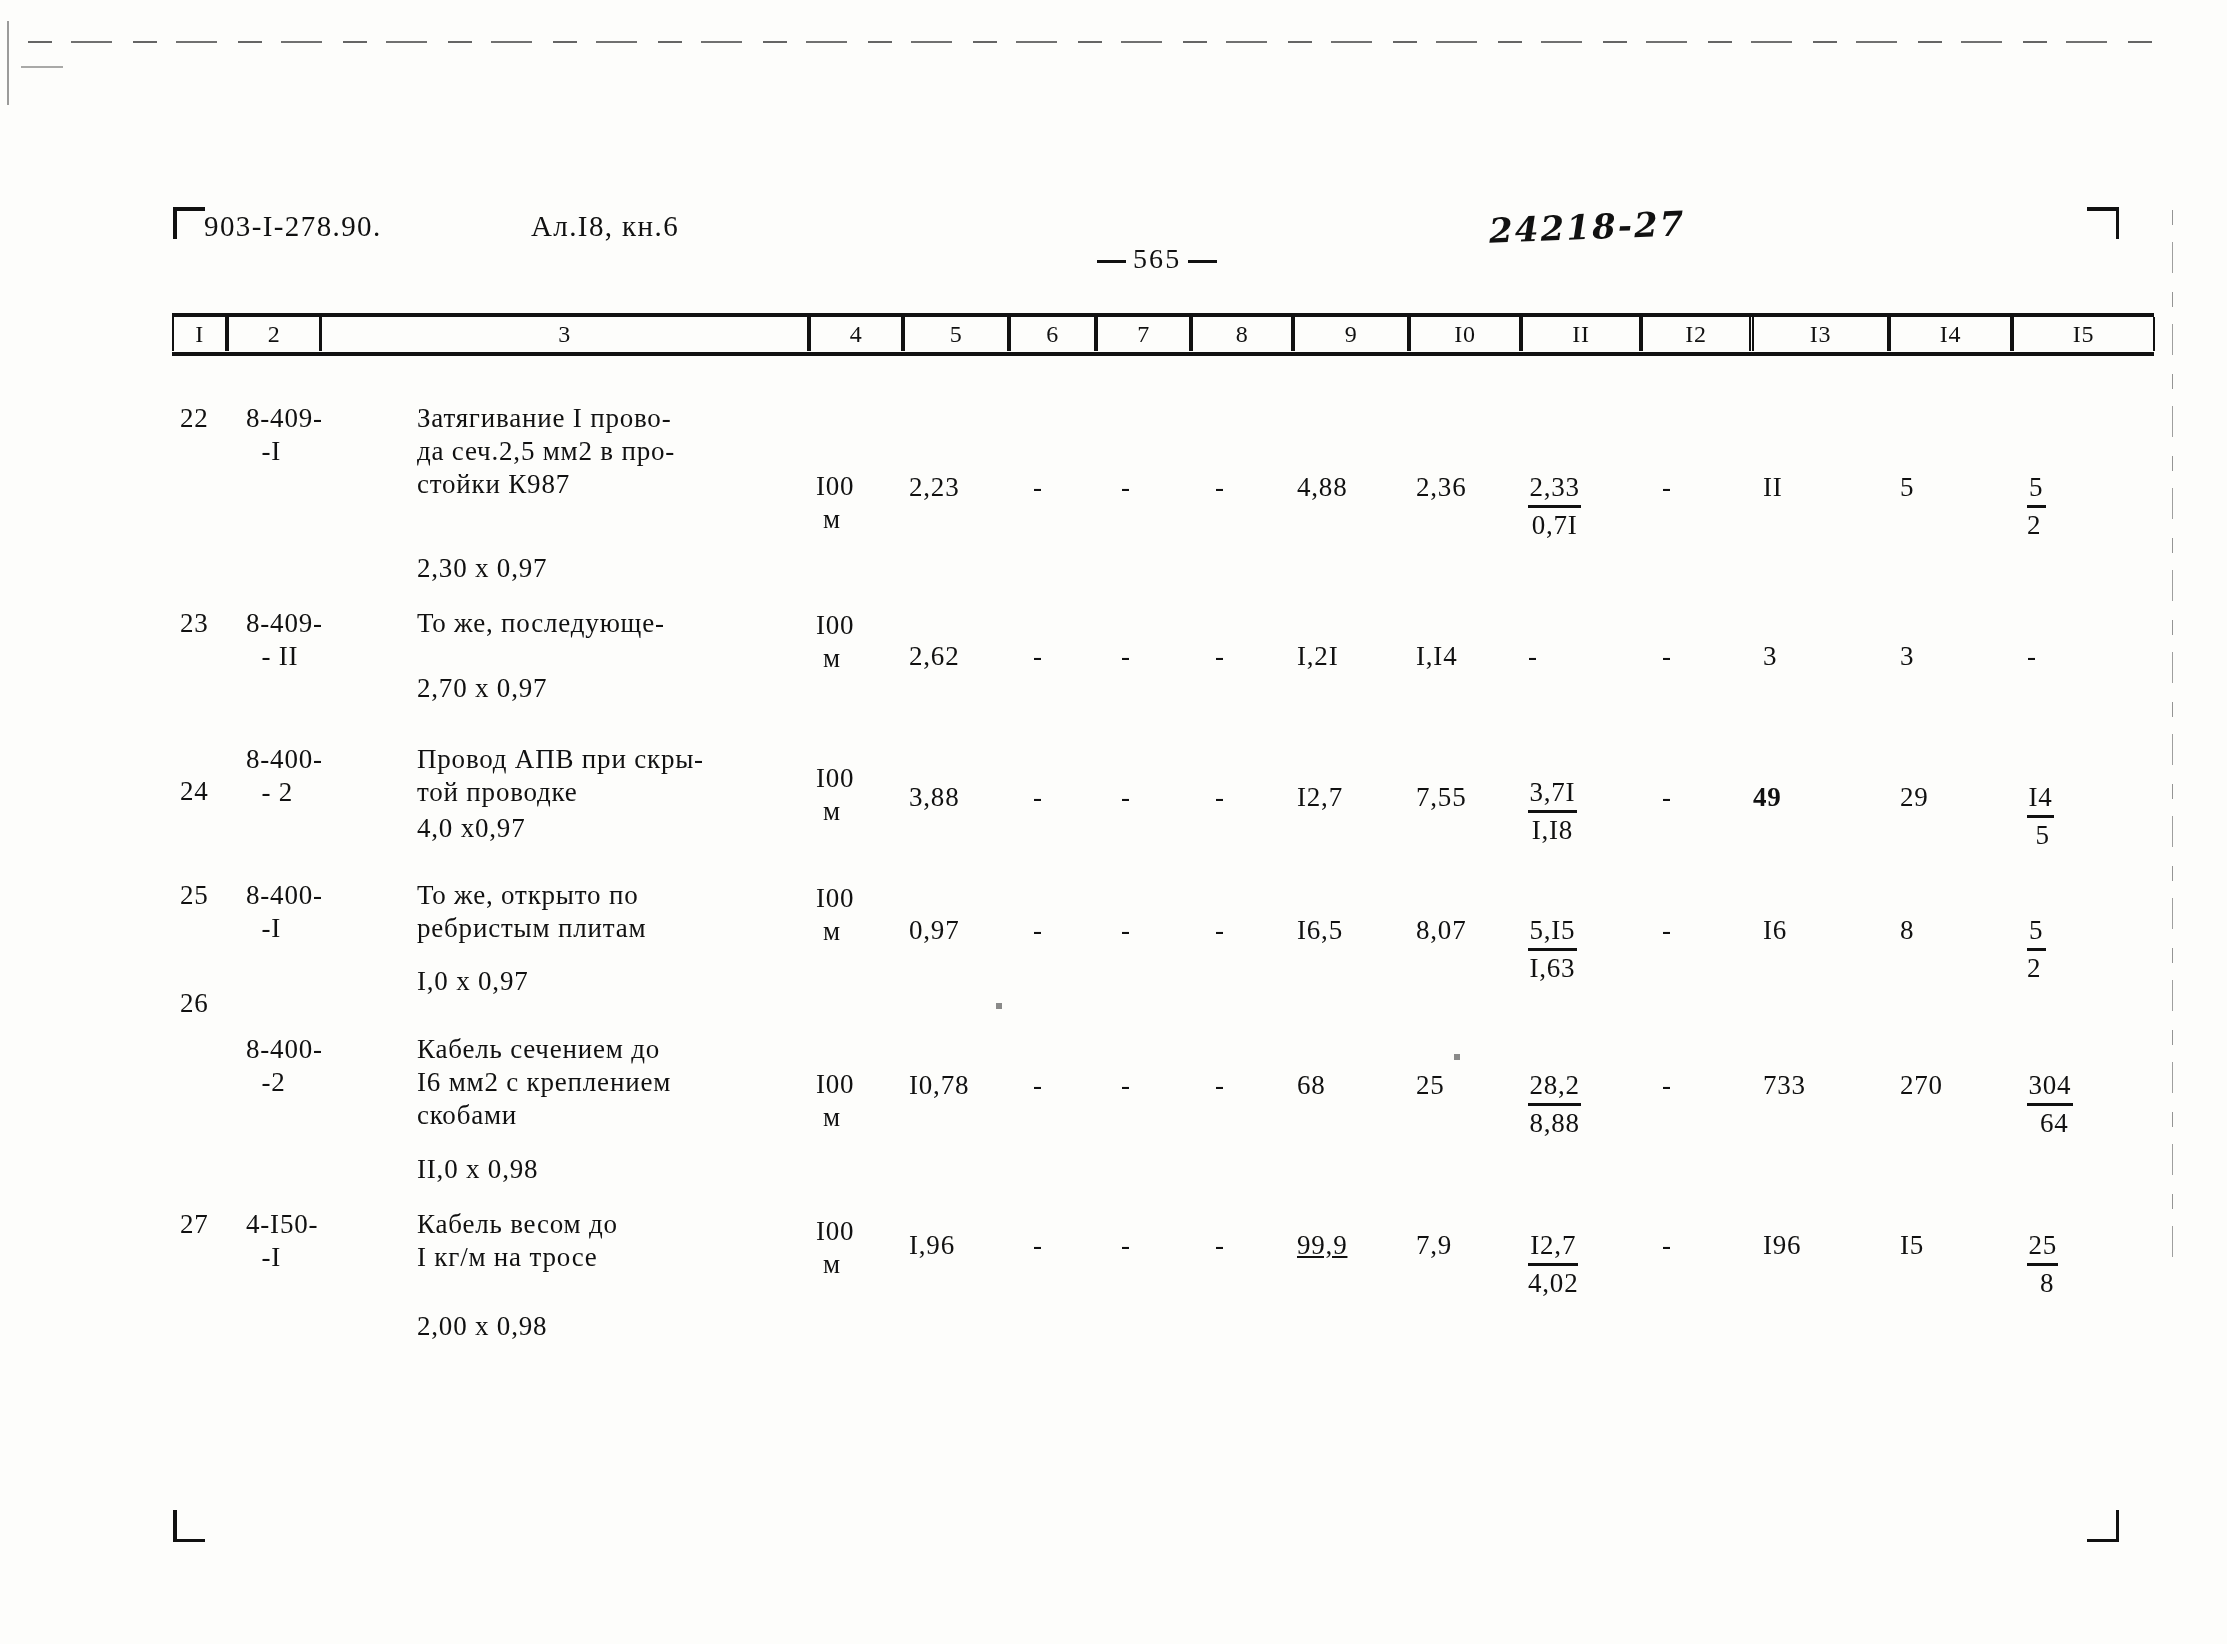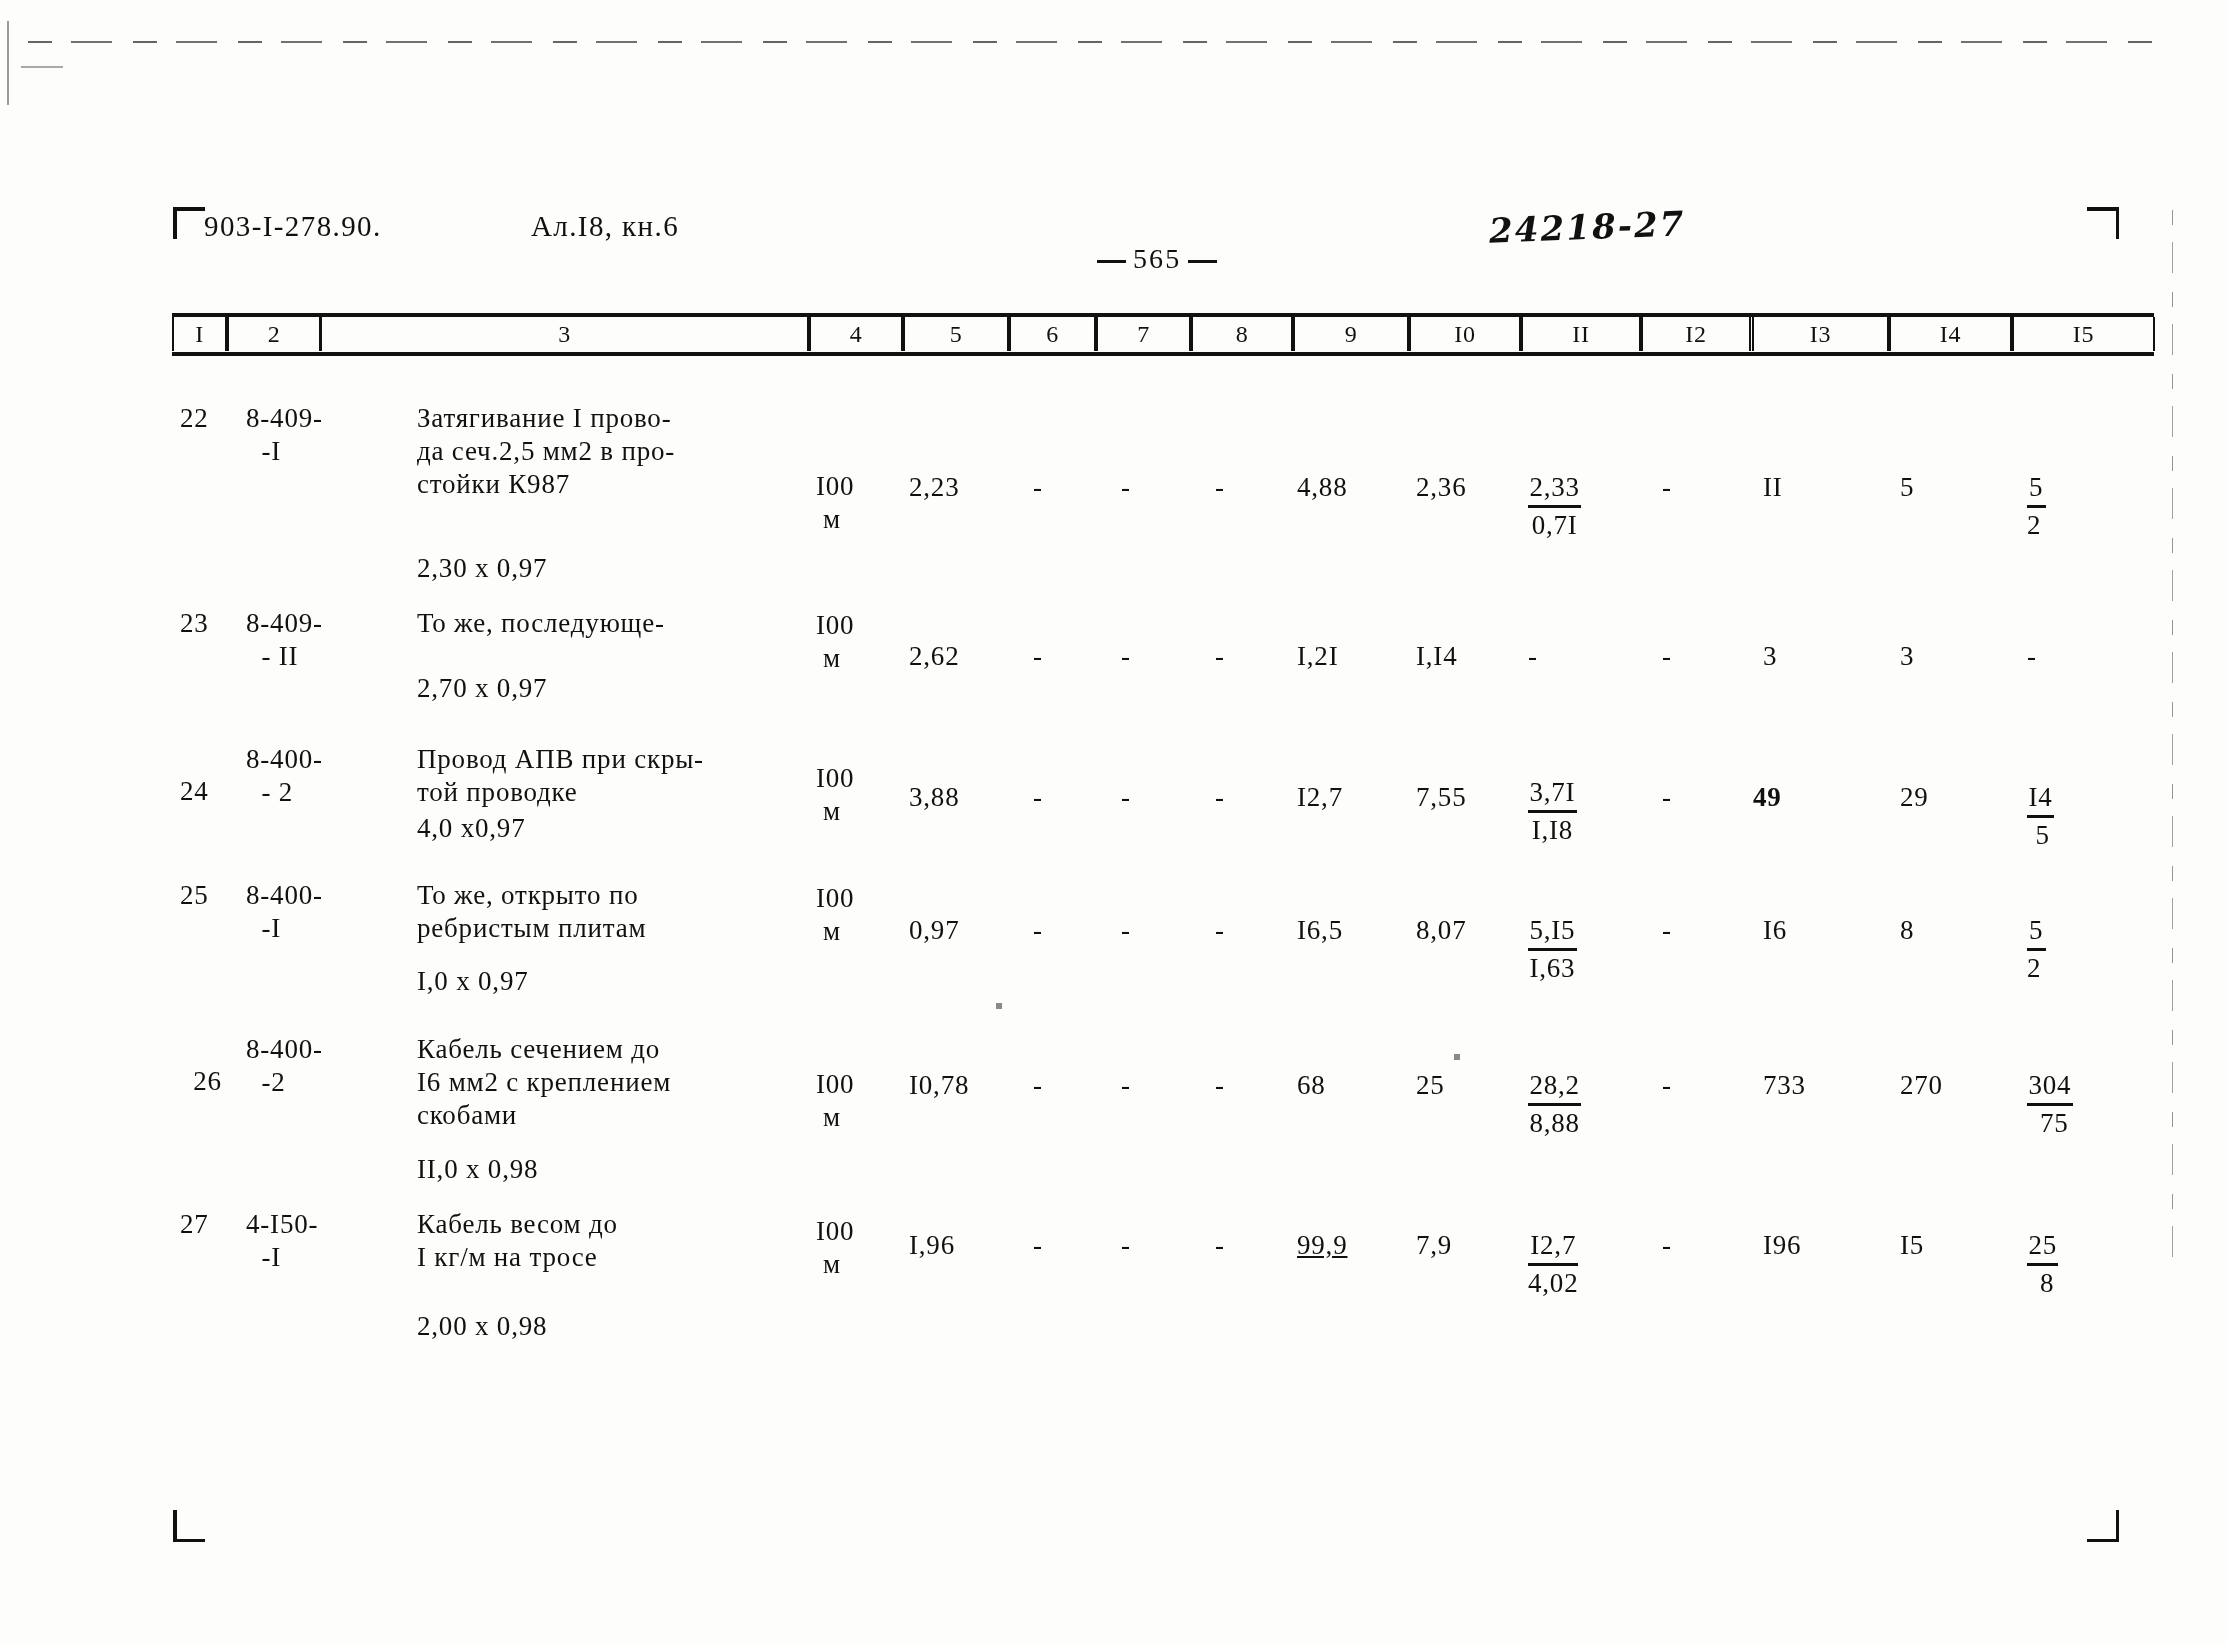--- a/index.html
+++ b/index.html
@@ -291,36 +291,36 @@
         <div class="cellbox c-val" style="left: 1215px; top: 914px; width: 77px;">-</div>
         <div class="cellbox c-val" style="left: 1297px; top: 914px; width: 112px;">I6,5</div>
         <div class="cellbox c-val" style="left: 1416px; top: 914px; width: 105px;">8,07</div>
         <div class="cellbox" style="left: 1528px; top: 914px; width: 105px;"><span class="frac"><span class="top">5,I5</span><span class="bot">I,63</span></span></div>
         <div class="cellbox c-val" style="left: 1662px; top: 914px; width: 84px;">-</div>
         <div class="cellbox c-val" style="left: 1763px; top: 914px; width: 126px;">I6</div>
         <div class="cellbox c-val" style="left: 1900px; top: 914px; width: 112px;">8</div>
         <div class="cellbox" style="left: 2027px; top: 914px; width: 77px;"><span class="frac right-align"><span class="top">5</span><span class="bot">2</span></span></div>
       </div>
       <div class="row">
-        <div class="cellbox c-num" style="left: 180px; top: 1065px; width: 55px; text-align: center;">26</div>
+        <div class="cellbox c-num" style="left: 180px; top: 987px; width: 55px;">26</div>
         <div class="cellbox c-code" style="left: 246px; top: 1033px; width: 105px;"><div>8-400-</div><div style="padding-left: 15.4px;">-2</div></div>
         <div class="cellbox c-desc" style="left: 417px; top: 1033px; width: 489px;"><div>Кабель сечением до</div><div>I6 мм2 с креплением</div><div>скобами</div></div>
         <div class="cellbox mult cellbox" style="left: 417px; top: 1153px; width: 489px;">II,0 х 0,98</div>
         <div class="cellbox c-unit" style="left: 816px; top: 1068px; width: 98px;"><div>I00</div><div style="padding-left: 7px;">м</div></div>
         <div class="cellbox c-val" style="left: 909px; top: 1069px; width: 105px;">I0,78</div>
         <div class="cellbox c-val" style="left: 1033px; top: 1069px; width: 77px;">-</div>
         <div class="cellbox c-val" style="left: 1121px; top: 1069px; width: 77px;">-</div>
         <div class="cellbox c-val" style="left: 1215px; top: 1069px; width: 77px;">-</div>
         <div class="cellbox c-val" style="left: 1297px; top: 1069px; width: 112px;">68</div>
         <div class="cellbox c-val" style="left: 1416px; top: 1069px; width: 105px;">25</div>
         <div class="cellbox" style="left: 1528px; top: 1069px; width: 105px;"><span class="frac"><span class="top">28,2</span><span class="bot">8,88</span></span></div>
         <div class="cellbox c-val" style="left: 1662px; top: 1069px; width: 84px;">-</div>
         <div class="cellbox c-val" style="left: 1763px; top: 1069px; width: 126px;">733</div>
         <div class="cellbox c-val" style="left: 1900px; top: 1069px; width: 112px;">270</div>
-        <div class="cellbox" style="left: 2027px; top: 1069px; width: 77px;"><span class="frac right-align"><span class="top">304</span><span class="bot">75</span></span></div>
+        <div class="cellbox" style="left: 2027px; top: 1069px; width: 77px;"><span class="frac right-align"><span class="top">304</span><span class="bot">64</span></span></div>
       </div>
       <div class="row">
         <div class="cellbox c-num" style="left: 180px; top: 1208px; width: 55px;">27</div>
         <div class="cellbox c-code" style="left: 246px; top: 1208px; width: 105px;"><div>4-I50-</div><div style="padding-left: 15.4px;">-I</div></div>
         <div class="cellbox c-desc" style="left: 417px; top: 1208px; width: 489px;"><div>Кабель весом до</div><div>I кг/м на тросе</div></div>
         <div class="cellbox mult cellbox" style="left: 417px; top: 1310px; width: 489px;">2,00 х 0,98</div>
         <div class="cellbox c-unit" style="left: 816px; top: 1215px; width: 98px;"><div>I00</div><div style="padding-left: 7px;">м</div></div>
         <div class="cellbox c-val" style="left: 909px; top: 1229px; width: 105px;">I,96</div>
         <div class="cellbox c-val" style="left: 1033px; top: 1229px; width: 77px;">-</div>
         <div class="cellbox c-val" style="left: 1121px; top: 1229px; width: 77px;">-</div>

